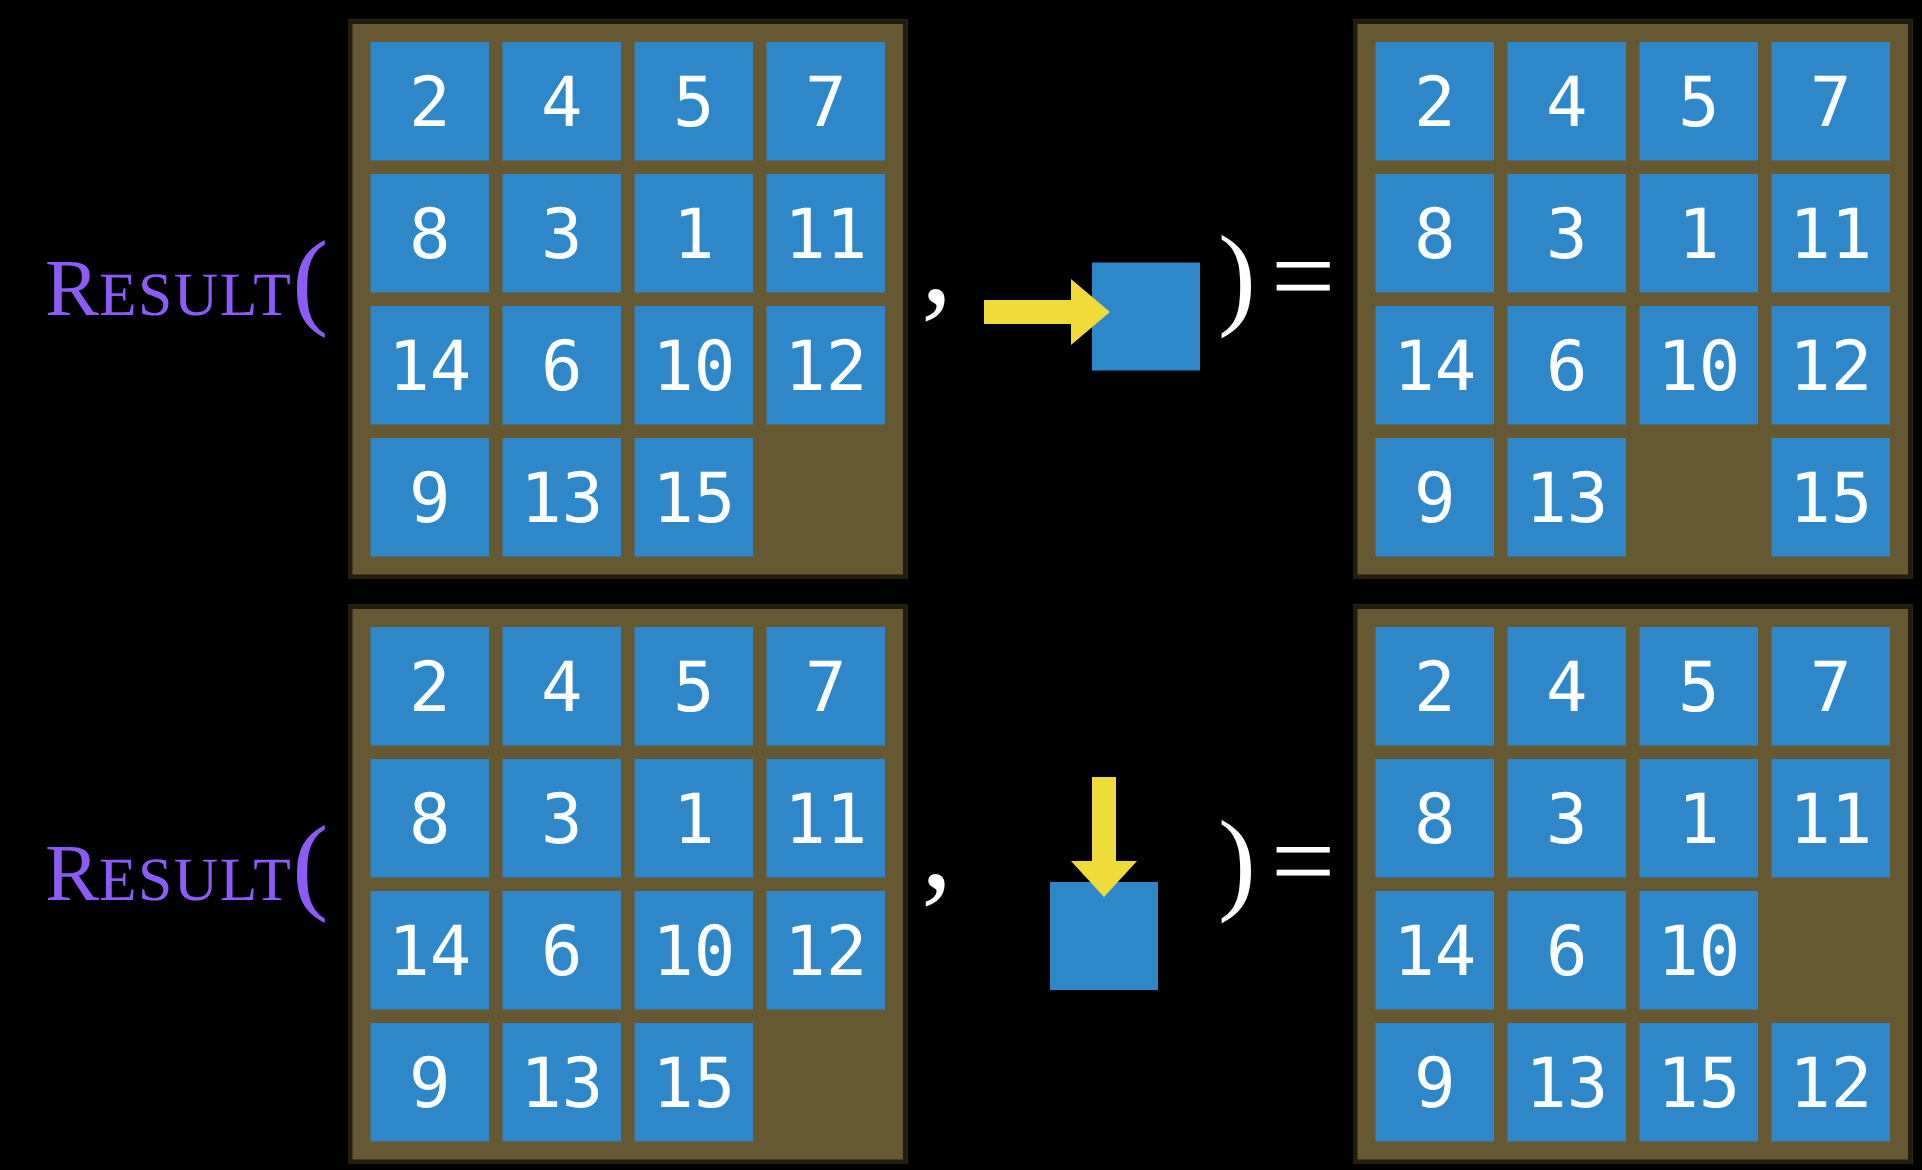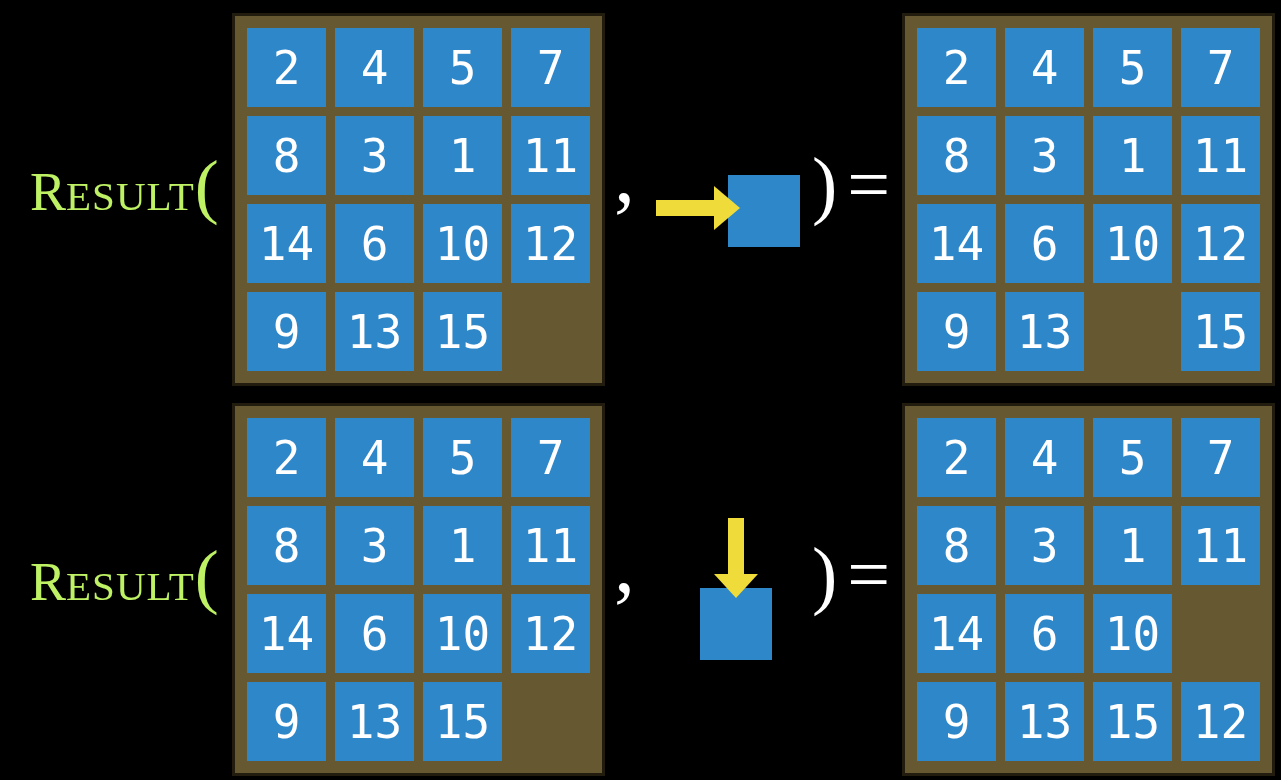--- a/index.html
+++ b/index.html
@@ -22,21 +22,21 @@
     height: 390px;
   }
   .row-1 { top: 0; }
   .row-2 { top: 390px; }
 
   
   .fn-label {
     position: absolute;
     left: 30px;
     top: 150px;
-    color: #bef264;
+    color: #8b5cf6;
     white-space: nowrap;
     line-height: 1;
   }
   .fn-lead  { font-size: 54px; }
   .fn-rest  { font-size: 41px; letter-spacing: 1px; }
   .fn-paren { font-size: 72px; font-weight: 400; }
 
   .comma {
     position: absolute;
     left: 614px;

